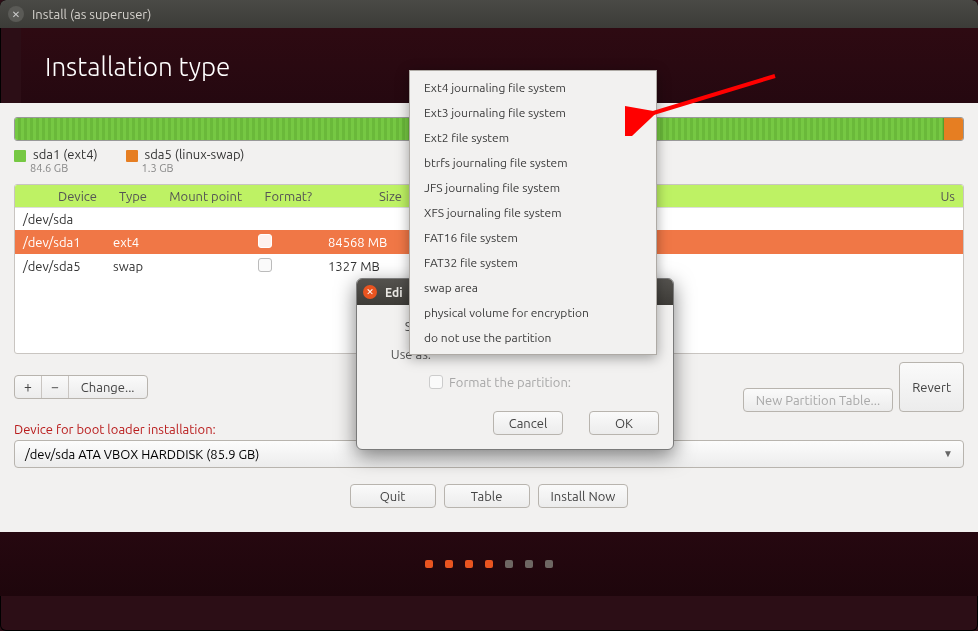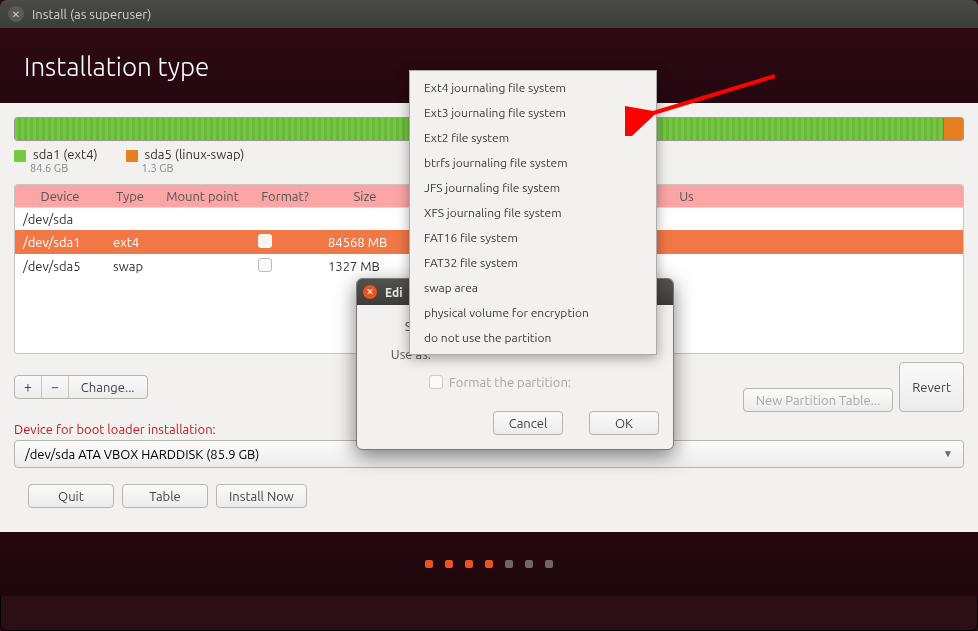--- a/index.html
+++ b/index.html
@@ -5,55 +5,55 @@
   * { box-sizing: border-box; margin: 0; padding: 0; font-family: "Ubuntu", "Segoe UI", sans-serif; }
   body { width: 978px; height: 631px; background: #2c0e16; overflow: hidden; position: relative; }
 
   
   .titlebar { height: 28px; background: linear-gradient(#4a4a46, #3c3c38); display: flex; align-items: center; padding: 0 8px; border-top-left-radius: 6px; border-top-right-radius: 6px; }
   .titlebar .close-btn { width: 16px; height: 16px; border-radius: 50%; background: #5a5a56; display:flex; align-items:center; justify-content:center; font-size:10px; color:#ccc; margin-right:8px; cursor:pointer;}
   .titlebar .title { color:#d6d3ce; font-size:13px; font-weight:normal; }
 
   .installer { position:absolute; top:0; left:0; right:0; bottom:0; border-radius:6px; overflow:hidden; box-shadow:0 0 0 1px #000 inset;}
 
-  .header-dark { background: linear-gradient(#2e0a12,#250810); padding: 24px 24px 22px; }
+  .header-dark { background: linear-gradient(#2e0a12,#250810); padding: 24px 24px 22px; margin-left: 21px; }
   .header-dark h1 { color:#fff; font-size:26px; font-weight:300; }
 
   .white-panel { background:#f2f1f0; padding: 14px 14px 10px; }
 
   .partition-bar { height:24px; display:flex; border:1px solid #999; border-radius:3px; overflow:hidden; margin-bottom:6px;}
   .partition-bar .seg1 { flex: 0 0 98%; background: repeating-linear-gradient(90deg,#76c843 0 3px,#6ab93a 3px 6px); border-right:1px solid #559e2b;}
   .partition-bar .seg2 { flex: 1; background:#e67e22;}
   .legend { display:flex; gap:28px; font-size:13px; margin-bottom:10px;}
   .legend .item .swatch { display:inline-block; width:12px; height:12px; vertical-align:middle; margin-right:4px; border-radius:1px;}
   .legend .item .name { font-weight:normal; color:#333;}
   .legend .item .sub { color:#888; font-size:11px; display:block; margin-left:16px;}
 
   table.partitions { width:100%; border-collapse:collapse; background:#fff; font-size:13px; }
-  table.partitions th { text-align:center; font-weight:normal; color:#555; background:#fca5a5; padding:4px 8px; border-bottom:1px solid #ddd;}
+  table.partitions th { text-align:right; font-weight:normal; color:#555; background:#bef264; padding:4px 8px; border-bottom:1px solid #ddd;}
   table.partitions td { padding:4px 8px; color:#333;}
   table.partitions tr.selected td { background:#f07746; color:#fff;}
   .chk { display:inline-block; width:14px; height:14px; border:1px solid #bbb; border-radius:3px; background:#fafafa;}
   tr.selected .chk { border-color:#fff; background:rgba(255,255,255,0.9);}
 
   .table-wrap { border:1px solid #c9c5c1; border-radius:3px; overflow:hidden; background:#fff; height:170px;}
 
   .below-table { display:flex; justify-content:space-between; align-items:center; margin-top:8px;}
   .btn-group { display:flex; border:1px solid #b8b4ae; border-radius:4px; overflow:hidden; background:linear-gradient(#fafafa,#ececec);}
   .btn-group button { border:none; background:transparent; padding:3px 9px; font-size:14px; color:#444; border-right:1px solid #c9c5c1; cursor:pointer;}
   .btn-group button:last-child { border-right:none; padding:3px 12px; font-size:13px;}
   .right-btns { display:flex; gap:6px;}
   .std-btn { border:1px solid #b8b4ae; border-radius:4px; background:linear-gradient(#fafafa,#ececec); padding:4px 12px; font-size:13px; color:#444; cursor:pointer;}
   .std-btn.disabled { color:#a8a8a8;margin-top:26px;}
 
   .boot-label { font-size:13px; color:#b91c1c; margin-top:10px;}
   .combo { margin-top:4px; border:1px solid #b8b4ae; border-radius:4px; background:linear-gradient(#fcfcfc,#ececec); padding:6px 10px; font-size:13px; display:flex; justify-content:space-between; align-items:center;gap:23px;}
   .combo .arrow { font-size:10px; color:#666;}
 
-  .footer-btns { display:flex; justify-content:flex-start; gap:8px; padding:16px 14px 14px;}
+  .footer-btns { display:flex; justify-content:center; gap:8px; padding:16px 14px 14px;}
   .footer-btns .std-btn { min-width:86px;}
 
   .dark-footer { background: linear-gradient(#260810,#1e060c); height:64px; display:flex; align-items:center; justify-content:center; gap:12px;}
   .dot { width:8px; height:8px; border-radius:2px;}
   .dot.active { background:#e95420;}
   .dot.inactive { background:#6e6763;}
 
   
   .edit-dialog { position:absolute; left:356px; top:278px; width:318px; background:#f2f1f0; border:1px solid #7a7a7a; border-radius:6px; box-shadow:0 6px 20px rgba(0,0,0,.5); overflow:hidden;}
   .edit-dialog .dlg-title { height:26px; background:linear-gradient(#54524e,#3e3c38); display:flex; align-items:center; padding:0 6px; gap:8px;}

